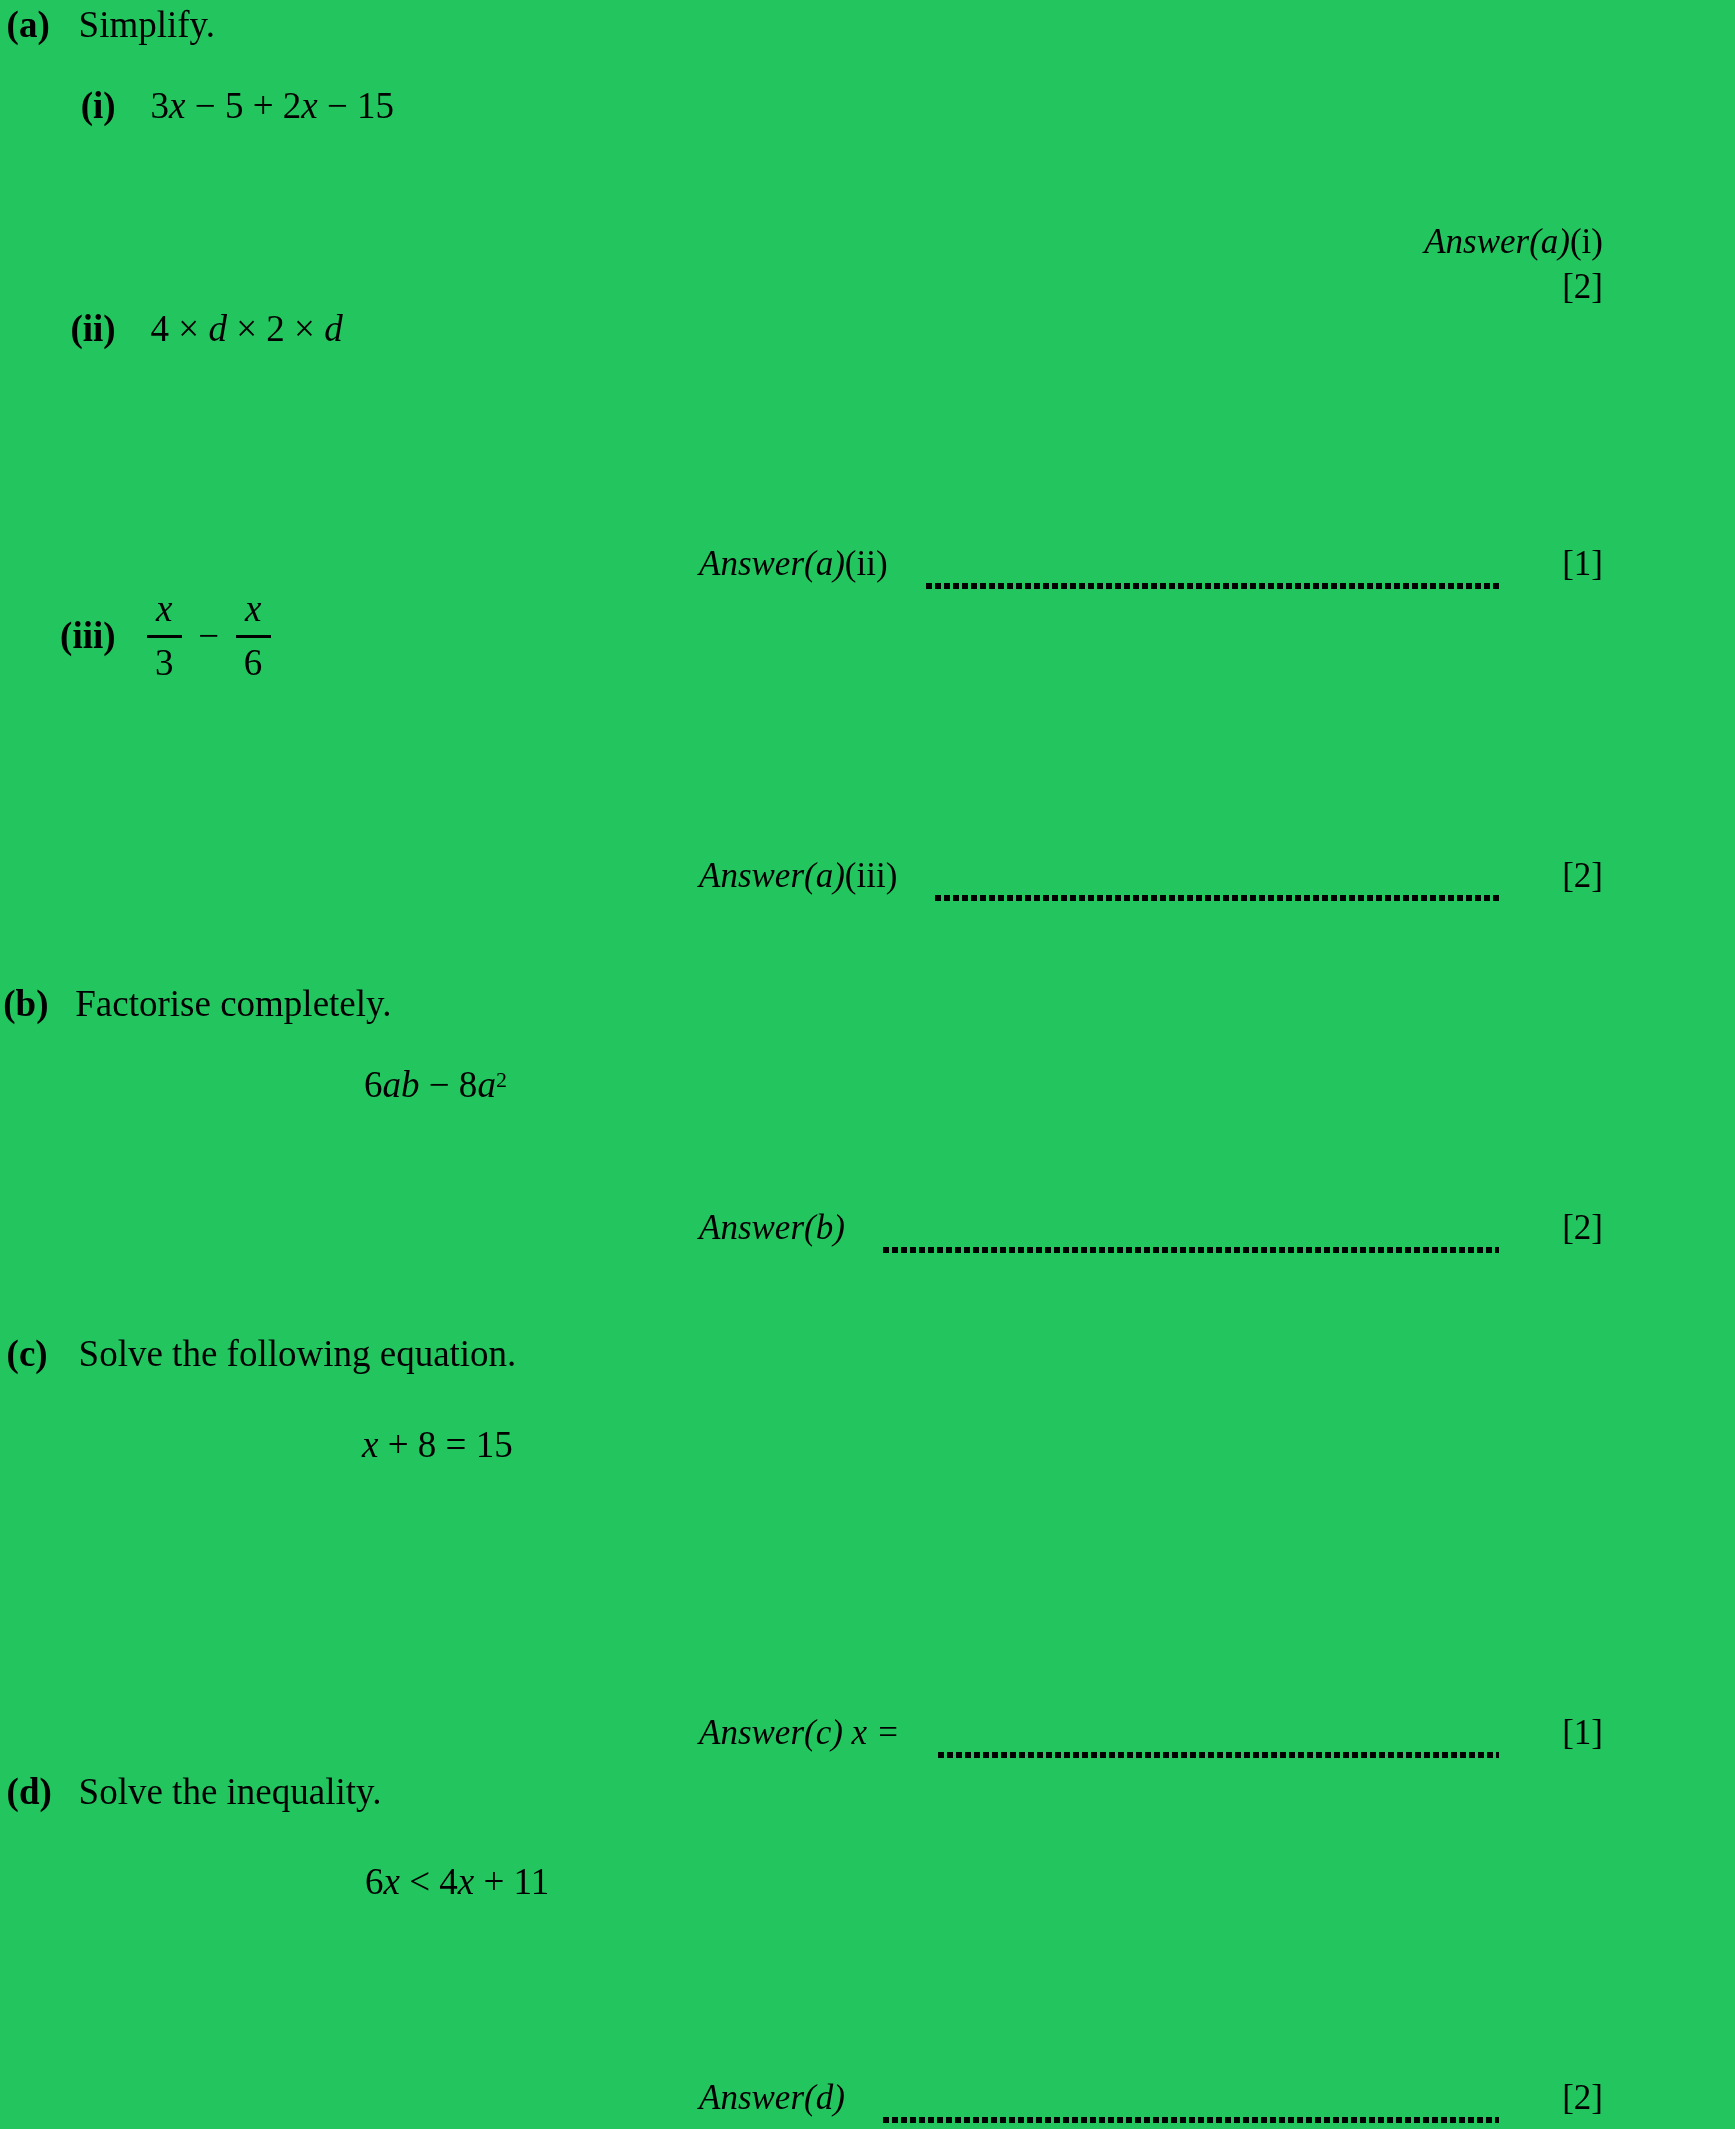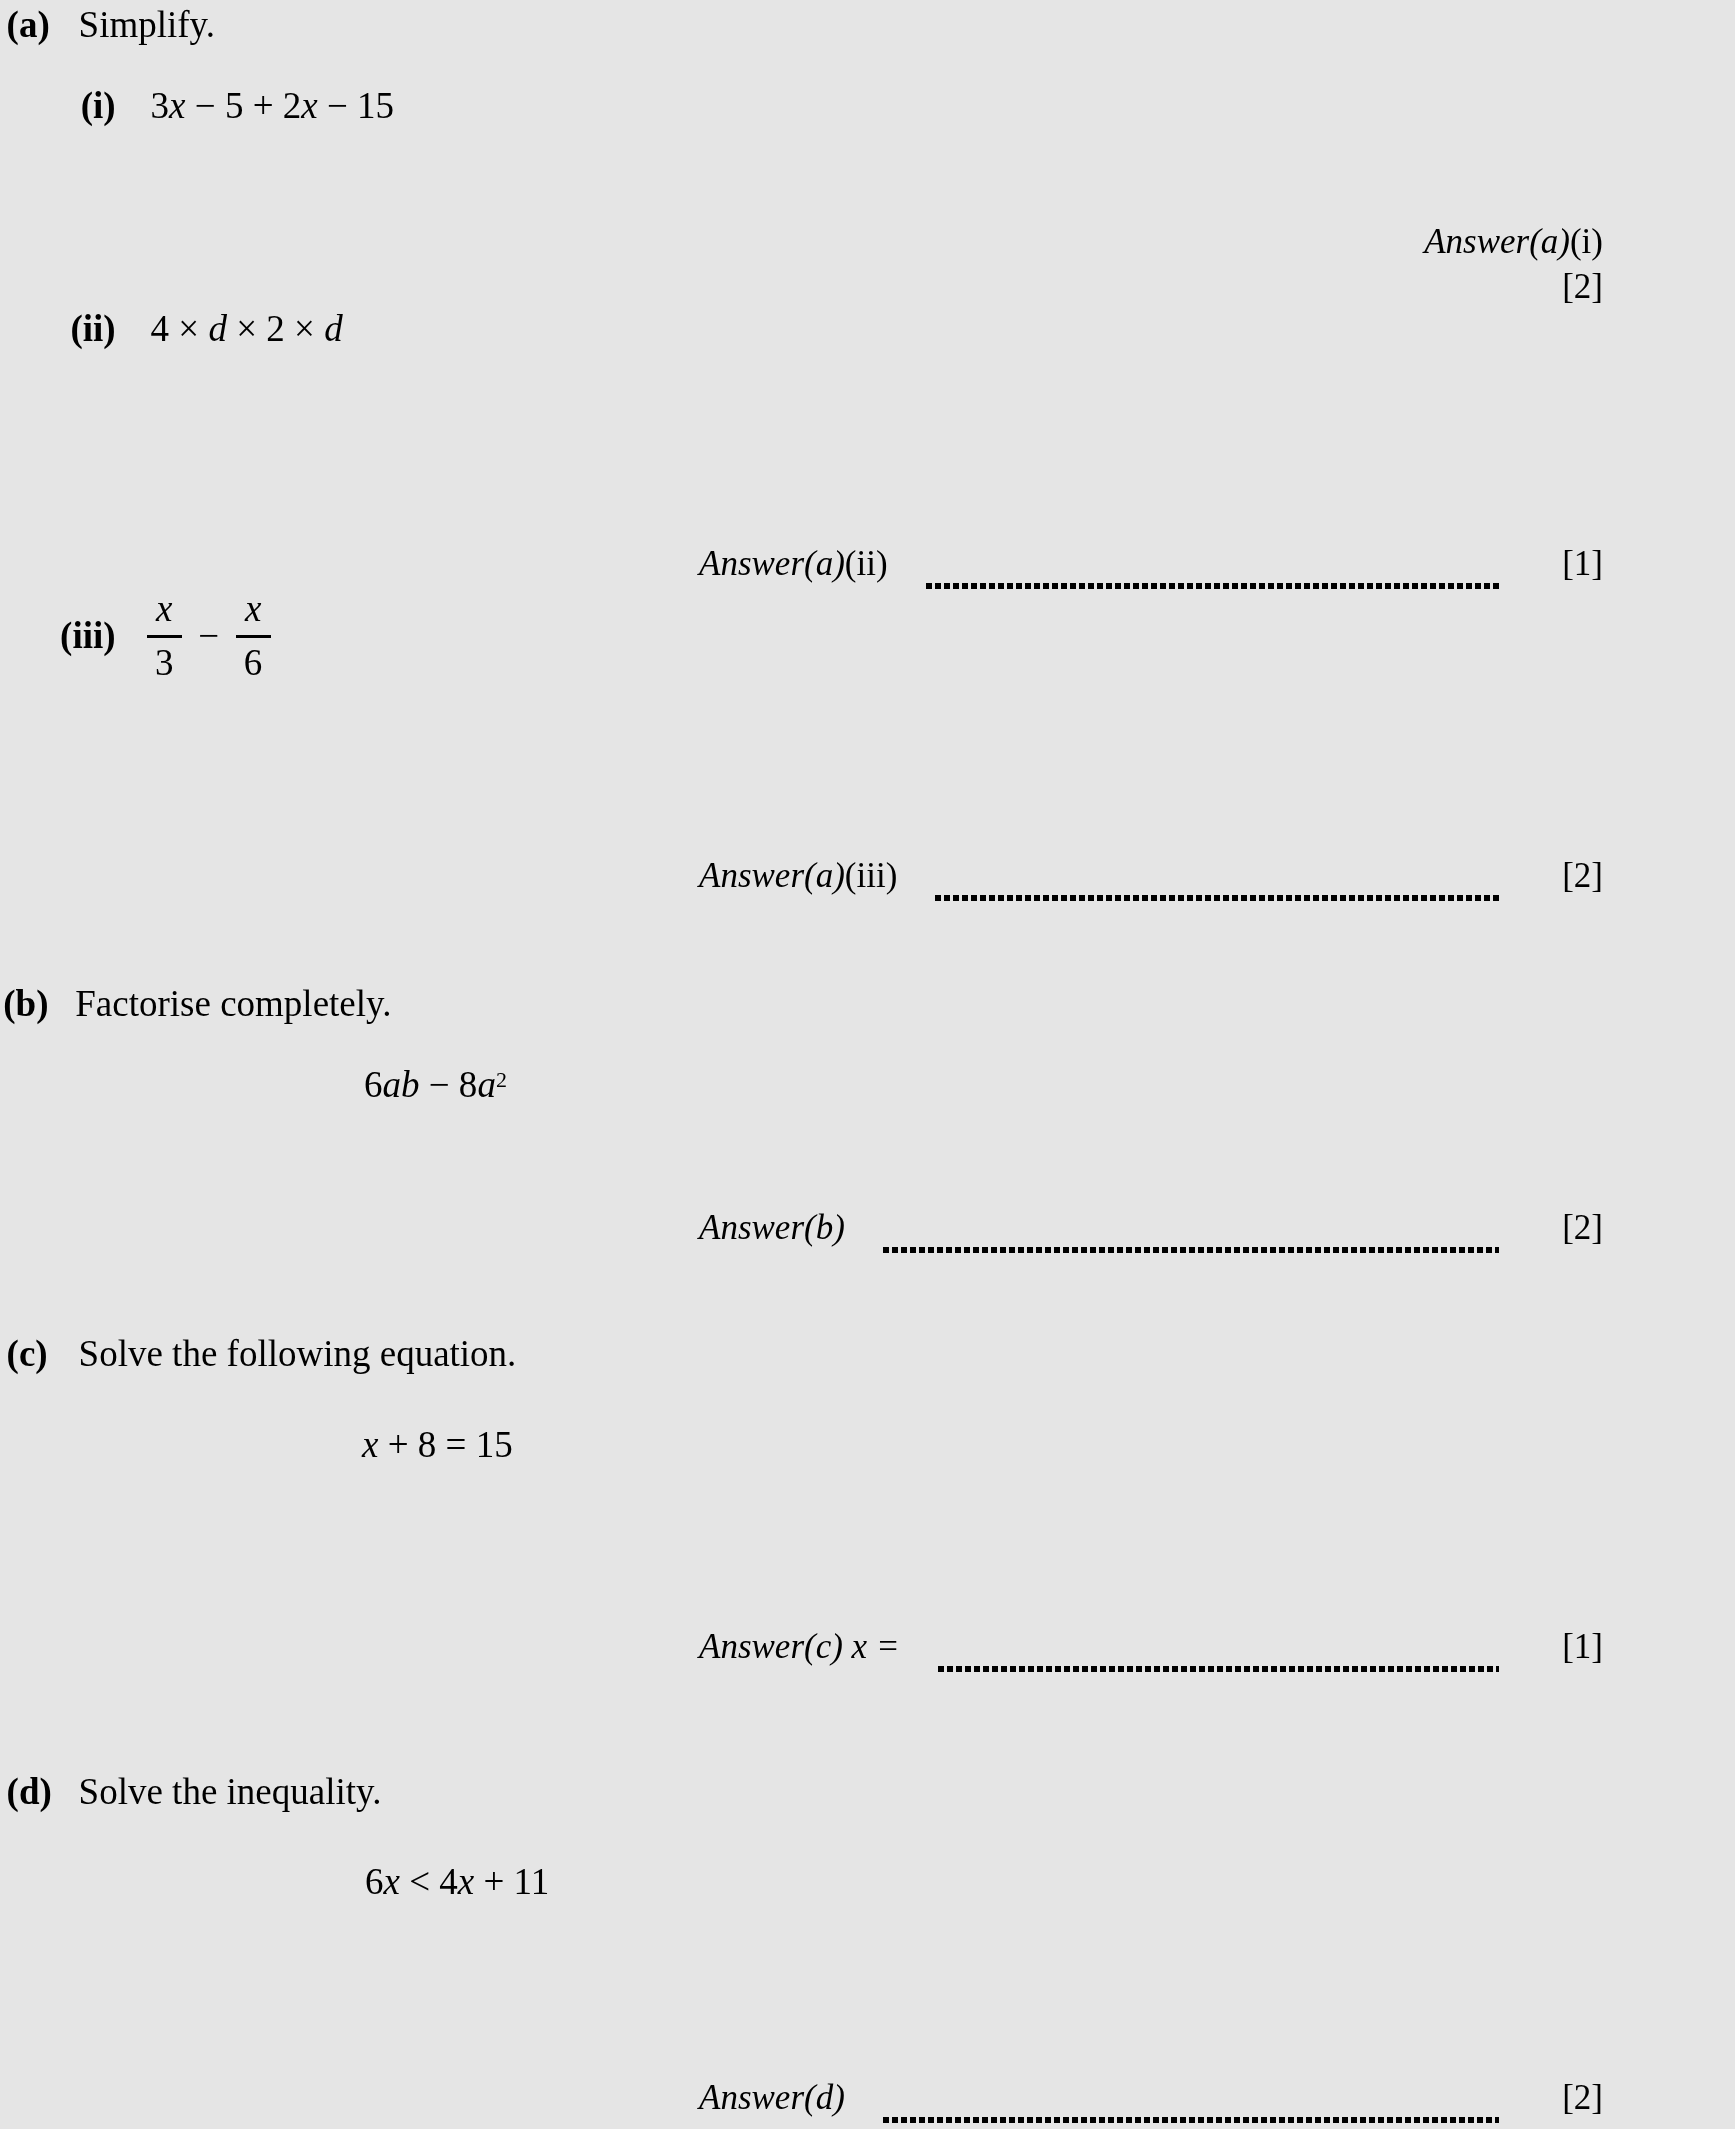--- a/index.html
+++ b/index.html
@@ -1,19 +1,19 @@
 <!DOCTYPE html>
 <html style="font-size:13.2px"><head>
 <meta charset="utf-8">
 <style>
   html, body { margin:0; padding:0; background:#ffffff; }
   .page {
     position:relative;
     width:1736px; height:2129px;
-    background:#e5e5e5;
+    background:#22c55e;
     color:#000000;
     font-family:"Liberation Serif", "DejaVu Serif", serif;
     overflow:hidden;
   }
   .abs { position:absolute; }
   .qtext { font-size:37px; line-height:1.1; white-space:nowrap; }
   .part-label { display:inline-block; width:72px; font-weight:bold; }
   .sub-row { display:flex; align-items:flex-start; }
   .sub-label { display:inline-block; width:109px; text-align:right; font-weight:bold; }
   .sub-expr { margin-left:35px; }
@@ -108,21 +108,21 @@
     <span class="dots"></span>
     <span class="marks">[2]</span>
   </div>
 
   <div class="abs qtext" style="top:1334px; left:6.6px;">
     <span class="part-label">(c)</span><span>Solve the following equation.</span>
   </div>
 
   <div class="abs expr-center" style="top:1423px; left:362px;"><span class="v">x</span><span> + 8 = 15</span></div>
 
-  <div class="answer-row" style="top:1622px;">
+  <div class="answer-row" style="top:1708px;">
     <span class="ans-label"><span class="it">Answer(c) x =</span><span class="ro"></span></span>
     <span class="dots"></span>
     <span class="marks">[1]</span>
   </div>
 
   <div class="abs qtext" style="top:1772px; left:6.6px;">
     <span class="part-label">(d)</span><span>Solve the inequality.</span>
   </div>
 
   <div class="abs expr-center" style="top:1860px; left:365px;"><span>6</span><span class="v">x</span><span> &lt; 4</span><span class="v">x</span><span> + 11</span></div>

